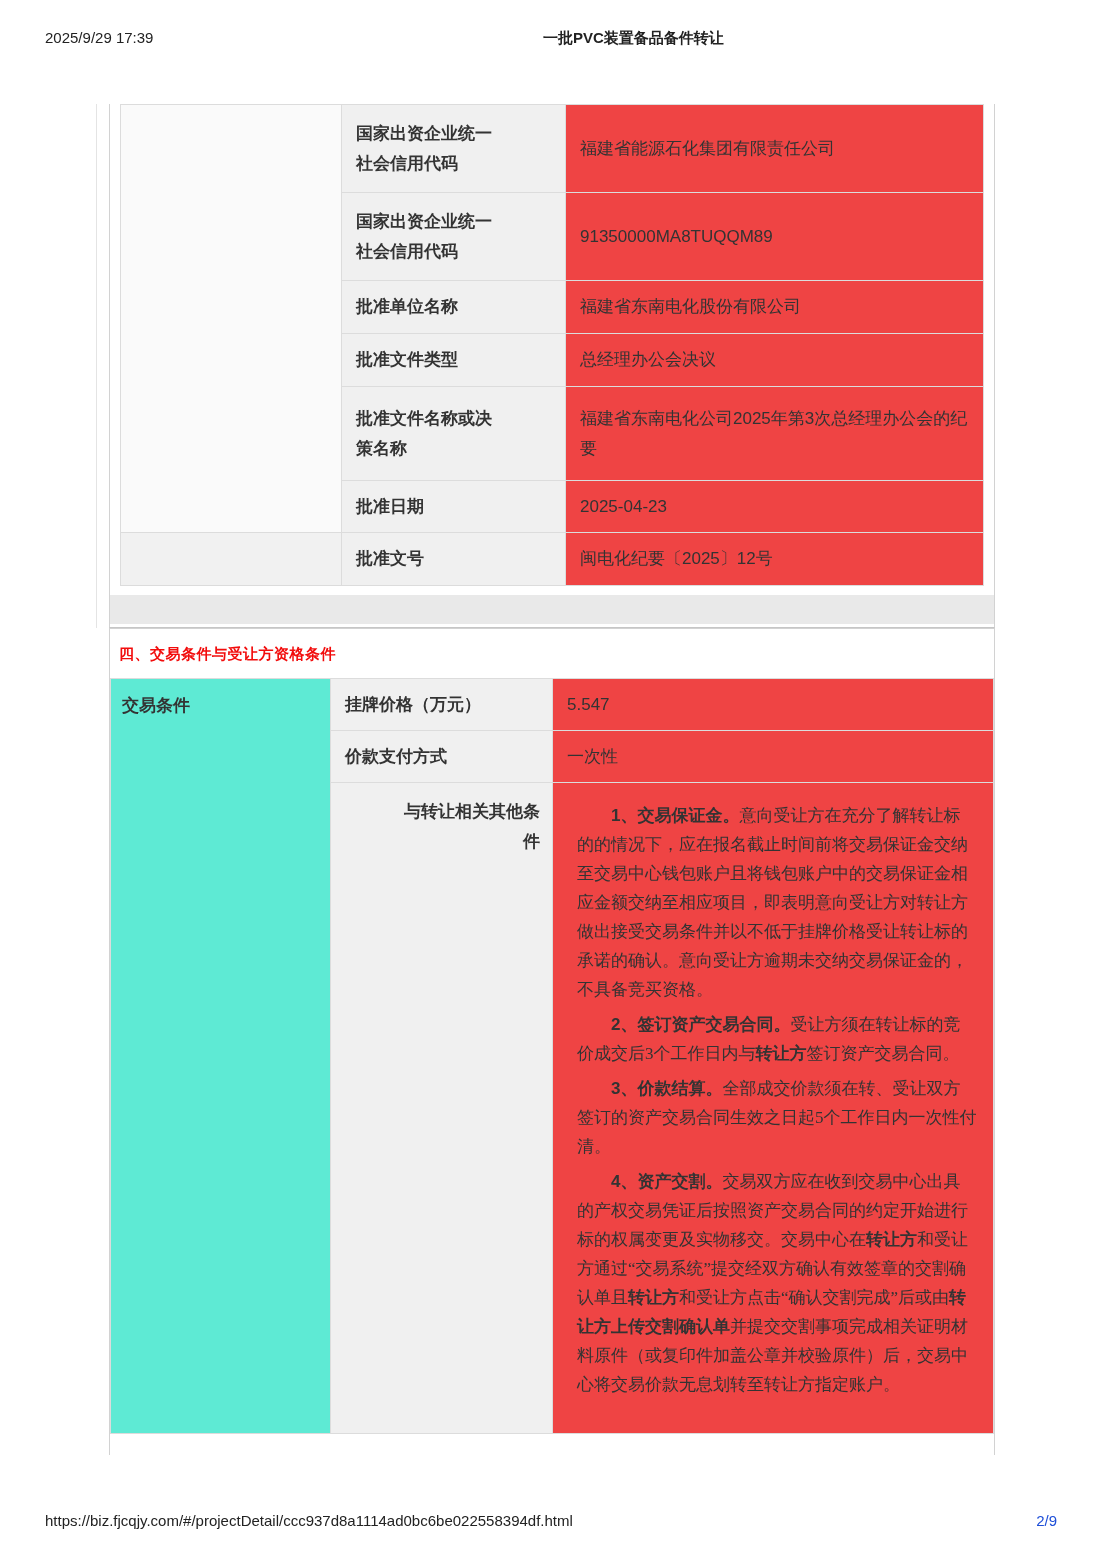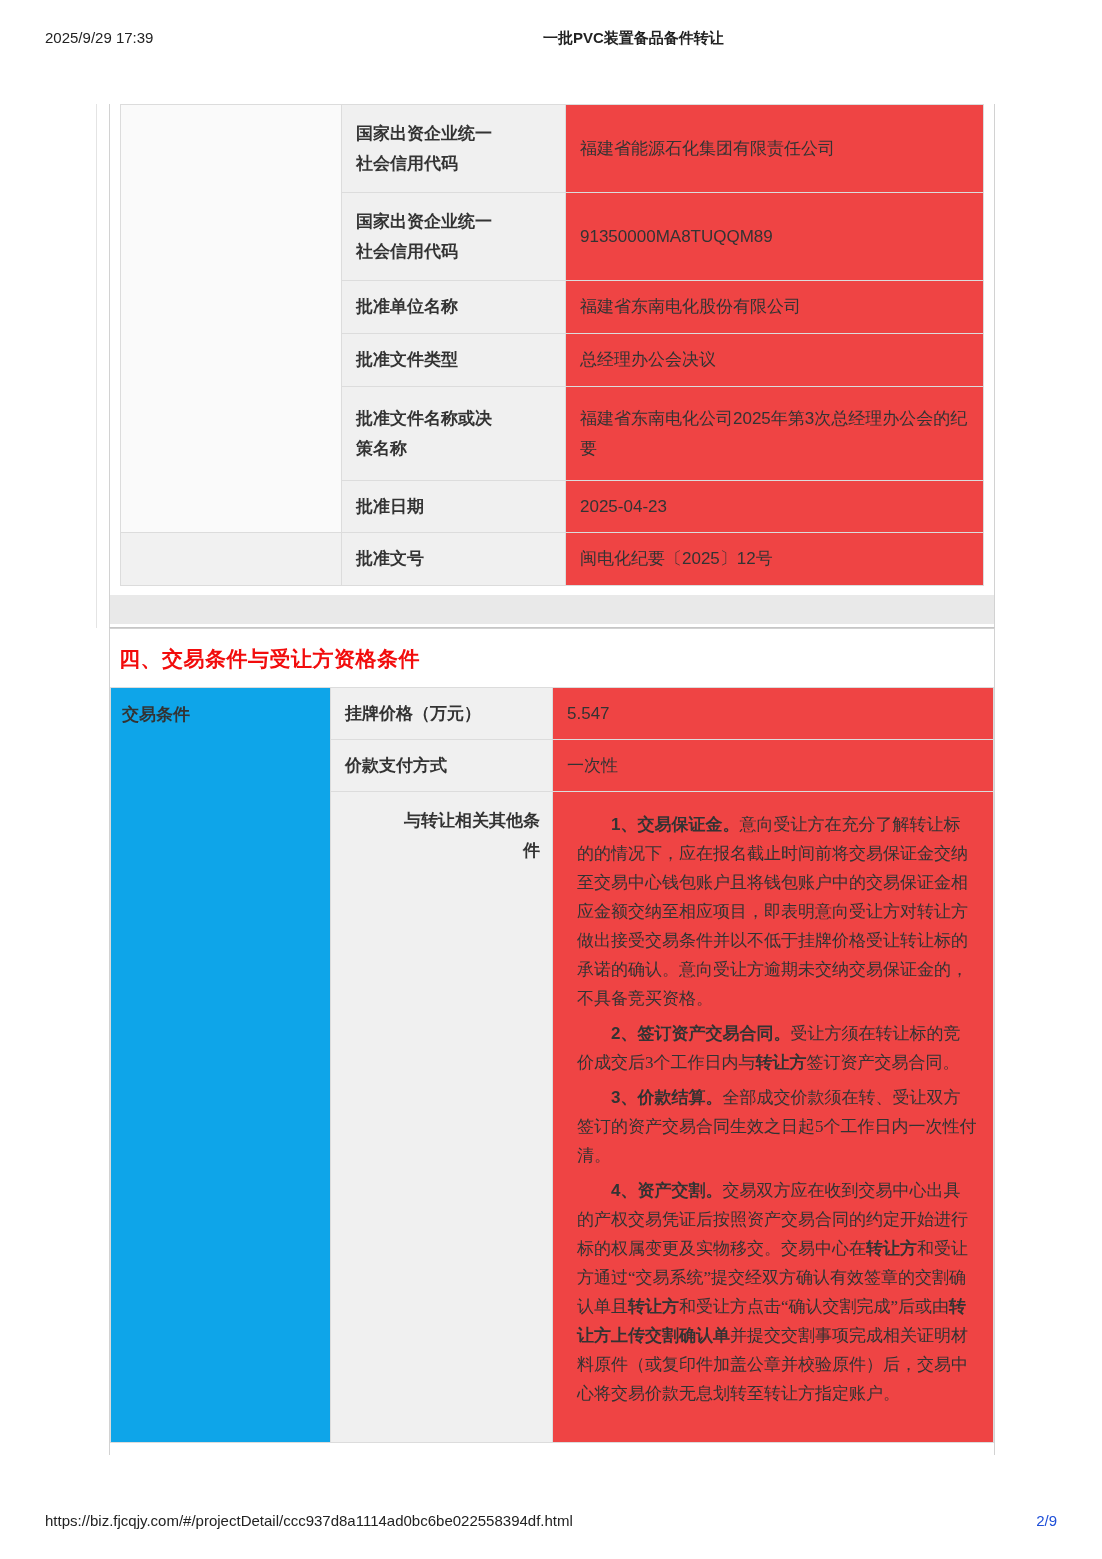--- a/index.html
+++ b/index.html
@@ -19,33 +19,33 @@
   
   .sec1{
     position:absolute;left:109px;top:104px;width:886px;height:524px;box-sizing:border-box;
     border-left:1px solid #d2d2d2;border-right:1px solid #d2d2d2;border-bottom:1px solid #c6c6c6;
     background:#fff;padding:0 10px;overflow:hidden;
   }
   .sec2{
     position:absolute;left:109px;top:628px;width:886px;height:827px;box-sizing:border-box;
     border:1px solid #d2d2d2;border-bottom:none;background:#fff;overflow:hidden;
   }
-  .sec2 .hd{padding:16px 9px 14px;font-size:21px;font-weight:700;color:#f20c0c;letter-spacing:0.5px;}
+  .sec2 .hd{padding:16px 9px 14px;font-size:15px;font-weight:700;color:#f20c0c;letter-spacing:0.5px;}
 
   
   table{border-collapse:collapse;table-layout:fixed;width:100%;}
   td{border:1px solid #dcdcdc;font-size:17px;line-height:30px;vertical-align:middle;
      padding:6px 12px 6px 14px;word-break:break-all;}
   td.lbl{background:#f0f0f0;font-weight:700;color:#333;}
   td.val{background:#ef4444;color:#333;}
   td.cat{background:#fafafa;}
   td.cat2{background:#f1f1f1;}
   .lt{display:inline-block;width:142px;vertical-align:middle;}
   
-  td.cat-top{background:#0ea5e9;font-weight:700;vertical-align:top;padding:12px 8px 0 11px;}
+  td.cat-top{background:#5eead4;font-weight:700;vertical-align:top;padding:12px 8px 0 11px;}
   td.lbl-top{vertical-align:top;padding-top:14px;text-align:right;}
   td.longtxt{vertical-align:top;padding:12px 10px 12px 18px;line-height:29px;}
   .rich{min-height:620px;}
   .rich p{margin:6px;text-indent:2em;}
   .sans{font-family:"Liberation Sans","DejaVu Sans",sans-serif;}
   .serif{font-family:"Liberation Serif","DejaVu Serif",serif;}
   .b{font-weight:700;}
   .band{height:29px;background:#e9e9e9;margin:9px -10px 0 -10px;}
 </style>
 </head>

